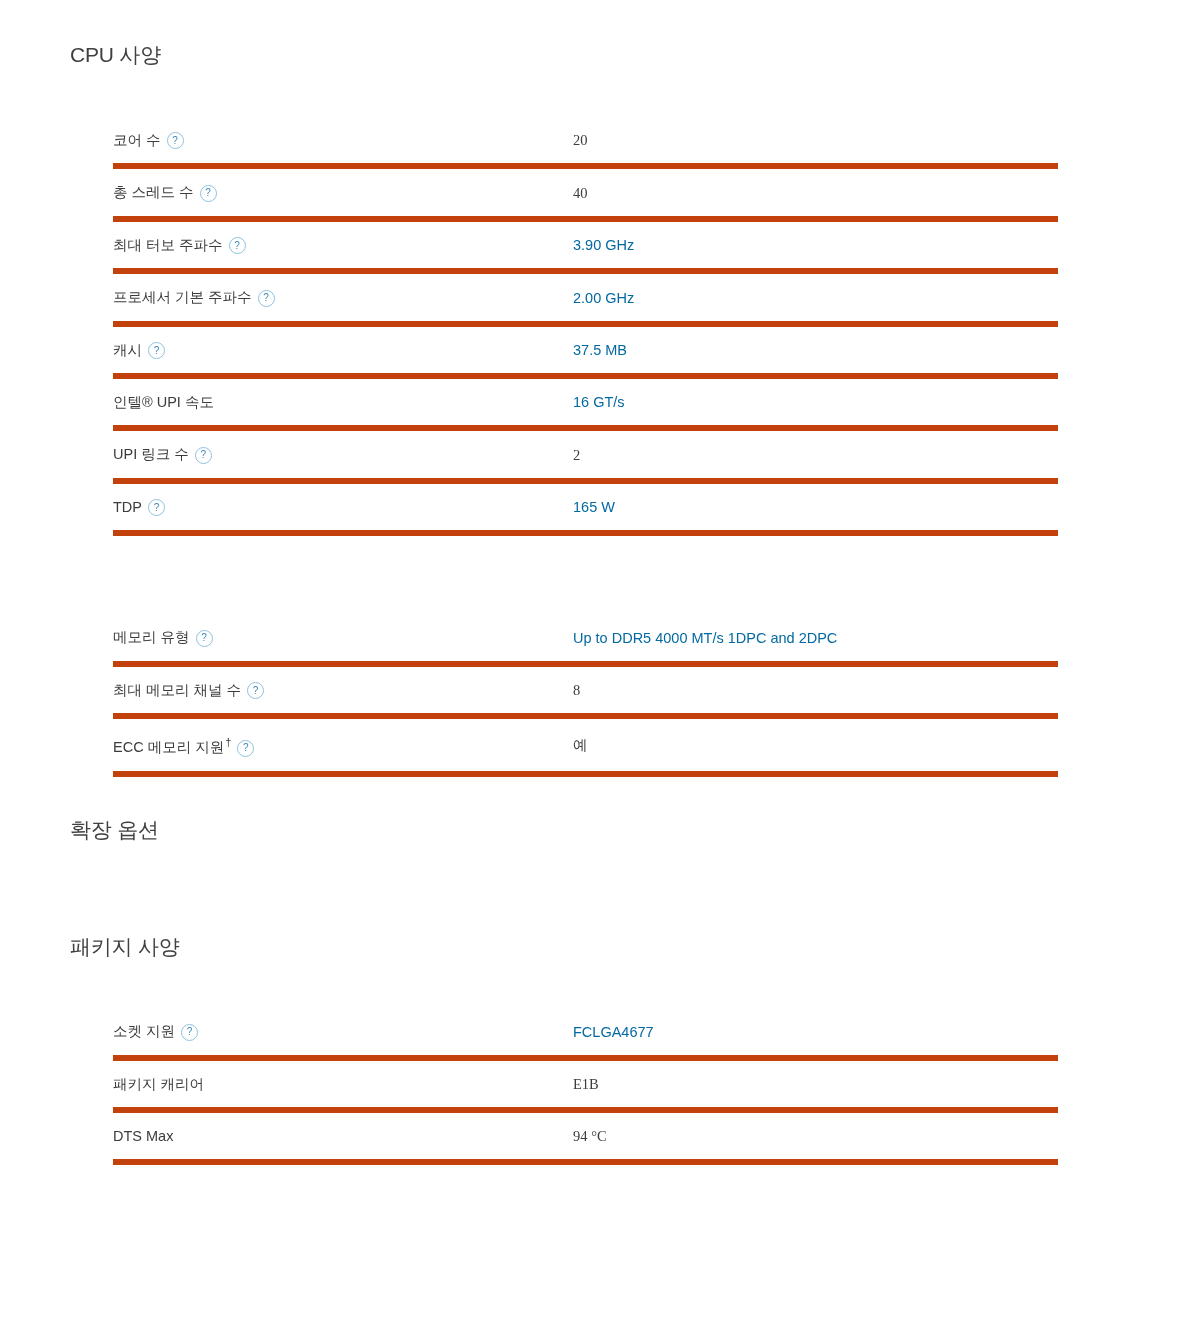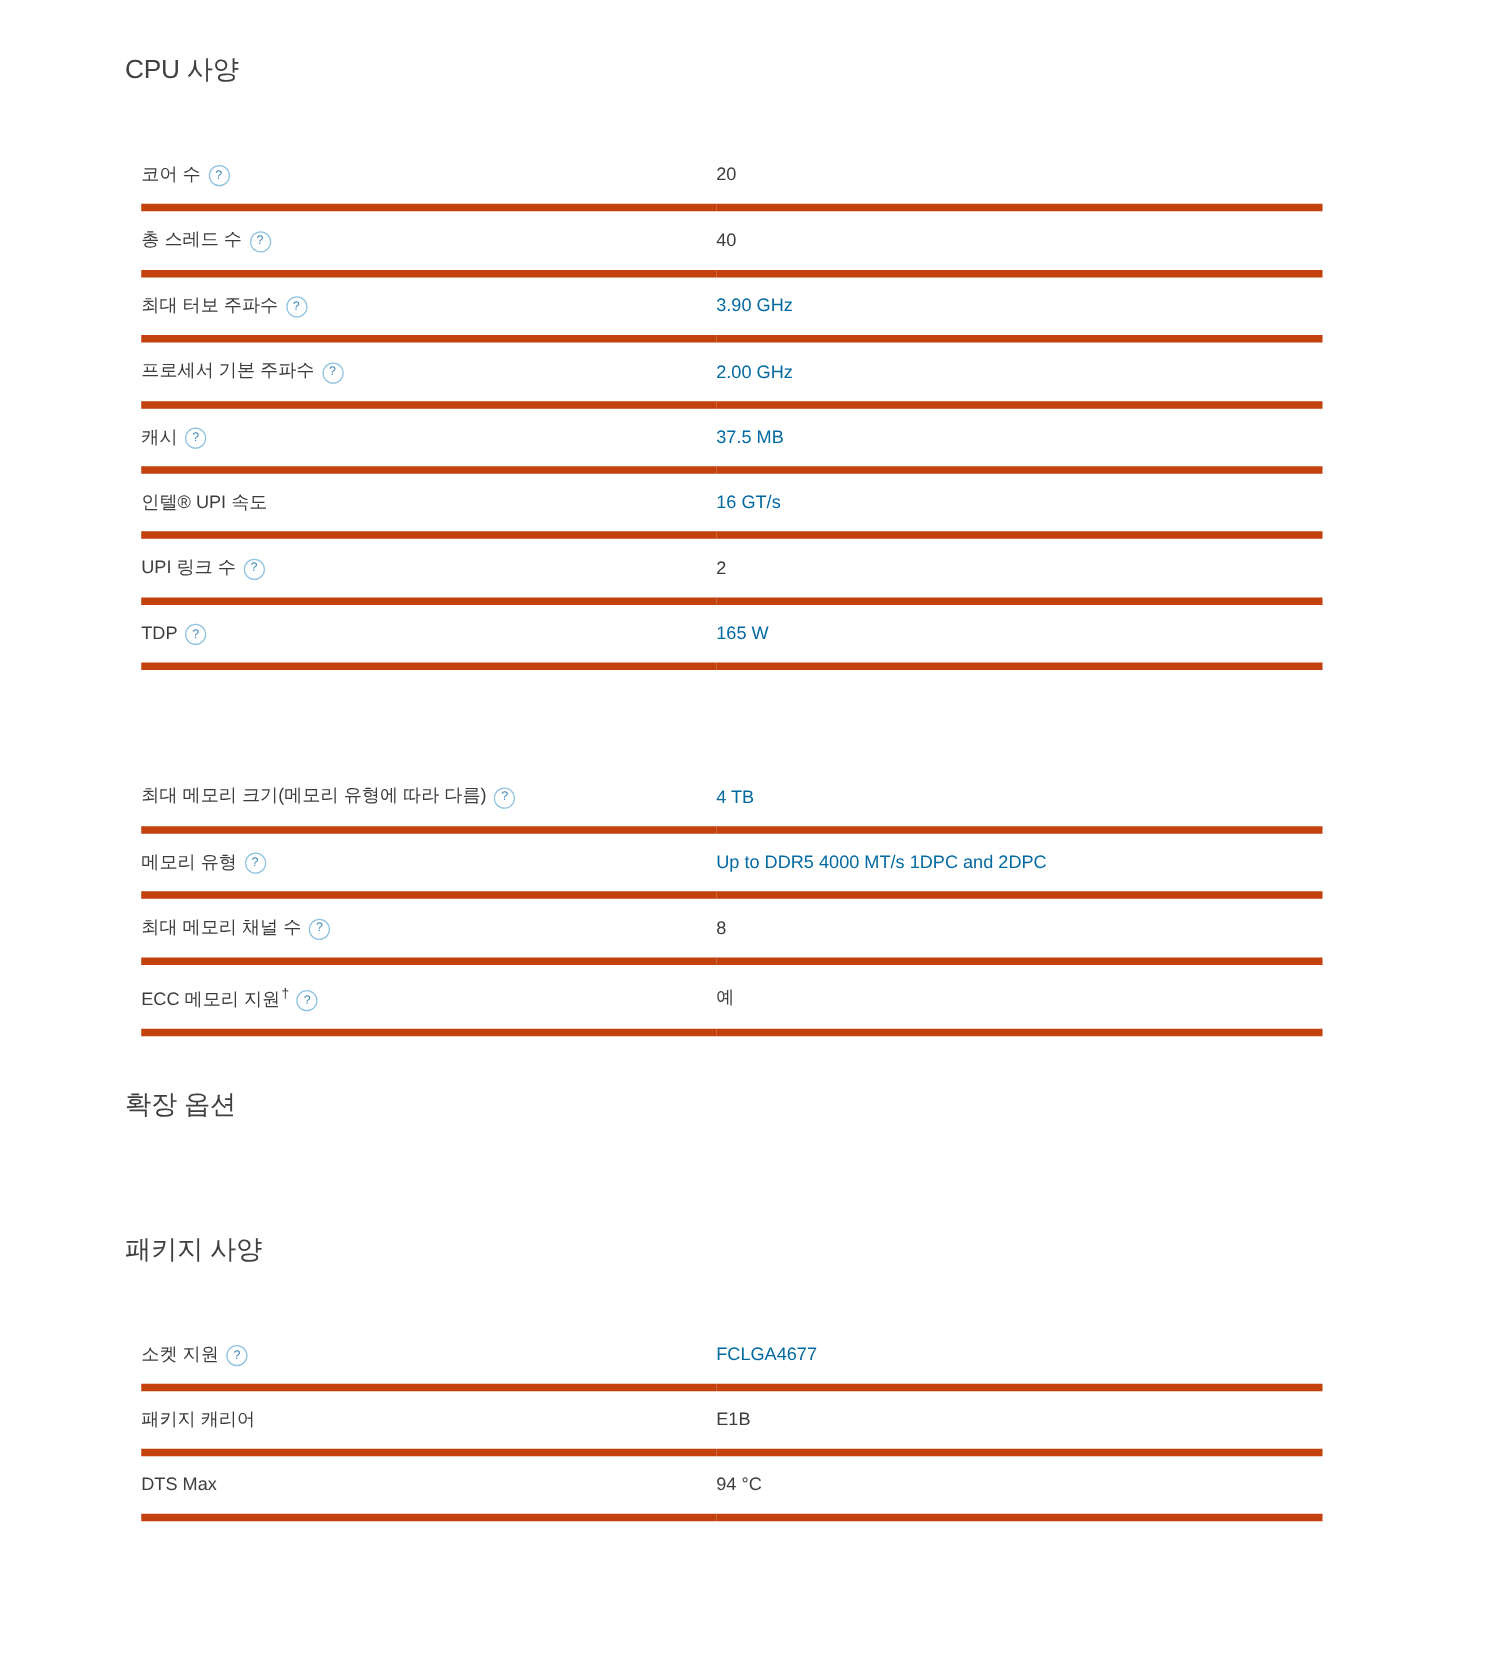--- a/index.html
+++ b/index.html
@@ -20,21 +20,21 @@
     padding: 0;
   }
   .spec-section {
     margin: 0 0 0 0;
   }
   .section-title {
     font-size: 21px;
     font-weight: 400;
     color: #404040;
     letter-spacing: -0.2px;
-    padding: 0 0 0 100px;
+    padding: 0 0 0 70px;
   }
   .spec-table {
     width: 945px;
     margin-left: 113px;
     border-collapse: collapse;
     table-layout: fixed;
   }
   .spec-row {
     border-bottom: 6px solid #c2410c;
   }
@@ -50,20 +50,21 @@
   .spec-value {
     padding: 13px 0 13px 0;
     font-size: 14.5px;
     color: #0369a1;
     vertical-align: middle;
     line-height: 20px;
     word-break: break-word;
   }
   .spec-value.plain {
     color: #3c3c3c;
+    font-family: Liberation Serif, serif;
   }
   .help-icon {
     display: inline-flex;
     align-items: center;
     justify-content: center;
     width: 15px;
     height: 15px;
     border-radius: 50%;
     border: 1px solid #8fc3e0;
     color: #3e87b5;
@@ -132,24 +133,20 @@
             </tr>
           </tbody>
         </table>
         <div class="gap-after-cpu"></div>
       </div>
       <div class="spec-section">
         <div class="title-gap"></div>
         <table class="spec-table">
           <tbody>
             <tr class="spec-row">
-              <td class="spec-label"><span>최대 메모리 크기(메모리 유형에 따라 다름)</span><span class="help-icon">?</span></td>
-              <td class="spec-value">4 TB</td>
-            </tr>
-            <tr class="spec-row">
               <td class="spec-label"><span>메모리 유형</span><span class="help-icon">?</span></td>
               <td class="spec-value">Up to DDR5 4000 MT/s 1DPC and 2DPC</td>
             </tr>
             <tr class="spec-row">
               <td class="spec-label"><span>최대 메모리 채널 수</span><span class="help-icon">?</span></td>
               <td class="spec-value plain">8</td>
             </tr>
             <tr class="spec-row">
               <td class="spec-label"><span>ECC 메모리 지원</span><span class="sup-star">†</span><span class="help-icon">?</span></td>
               <td class="spec-value plain">예</td>

